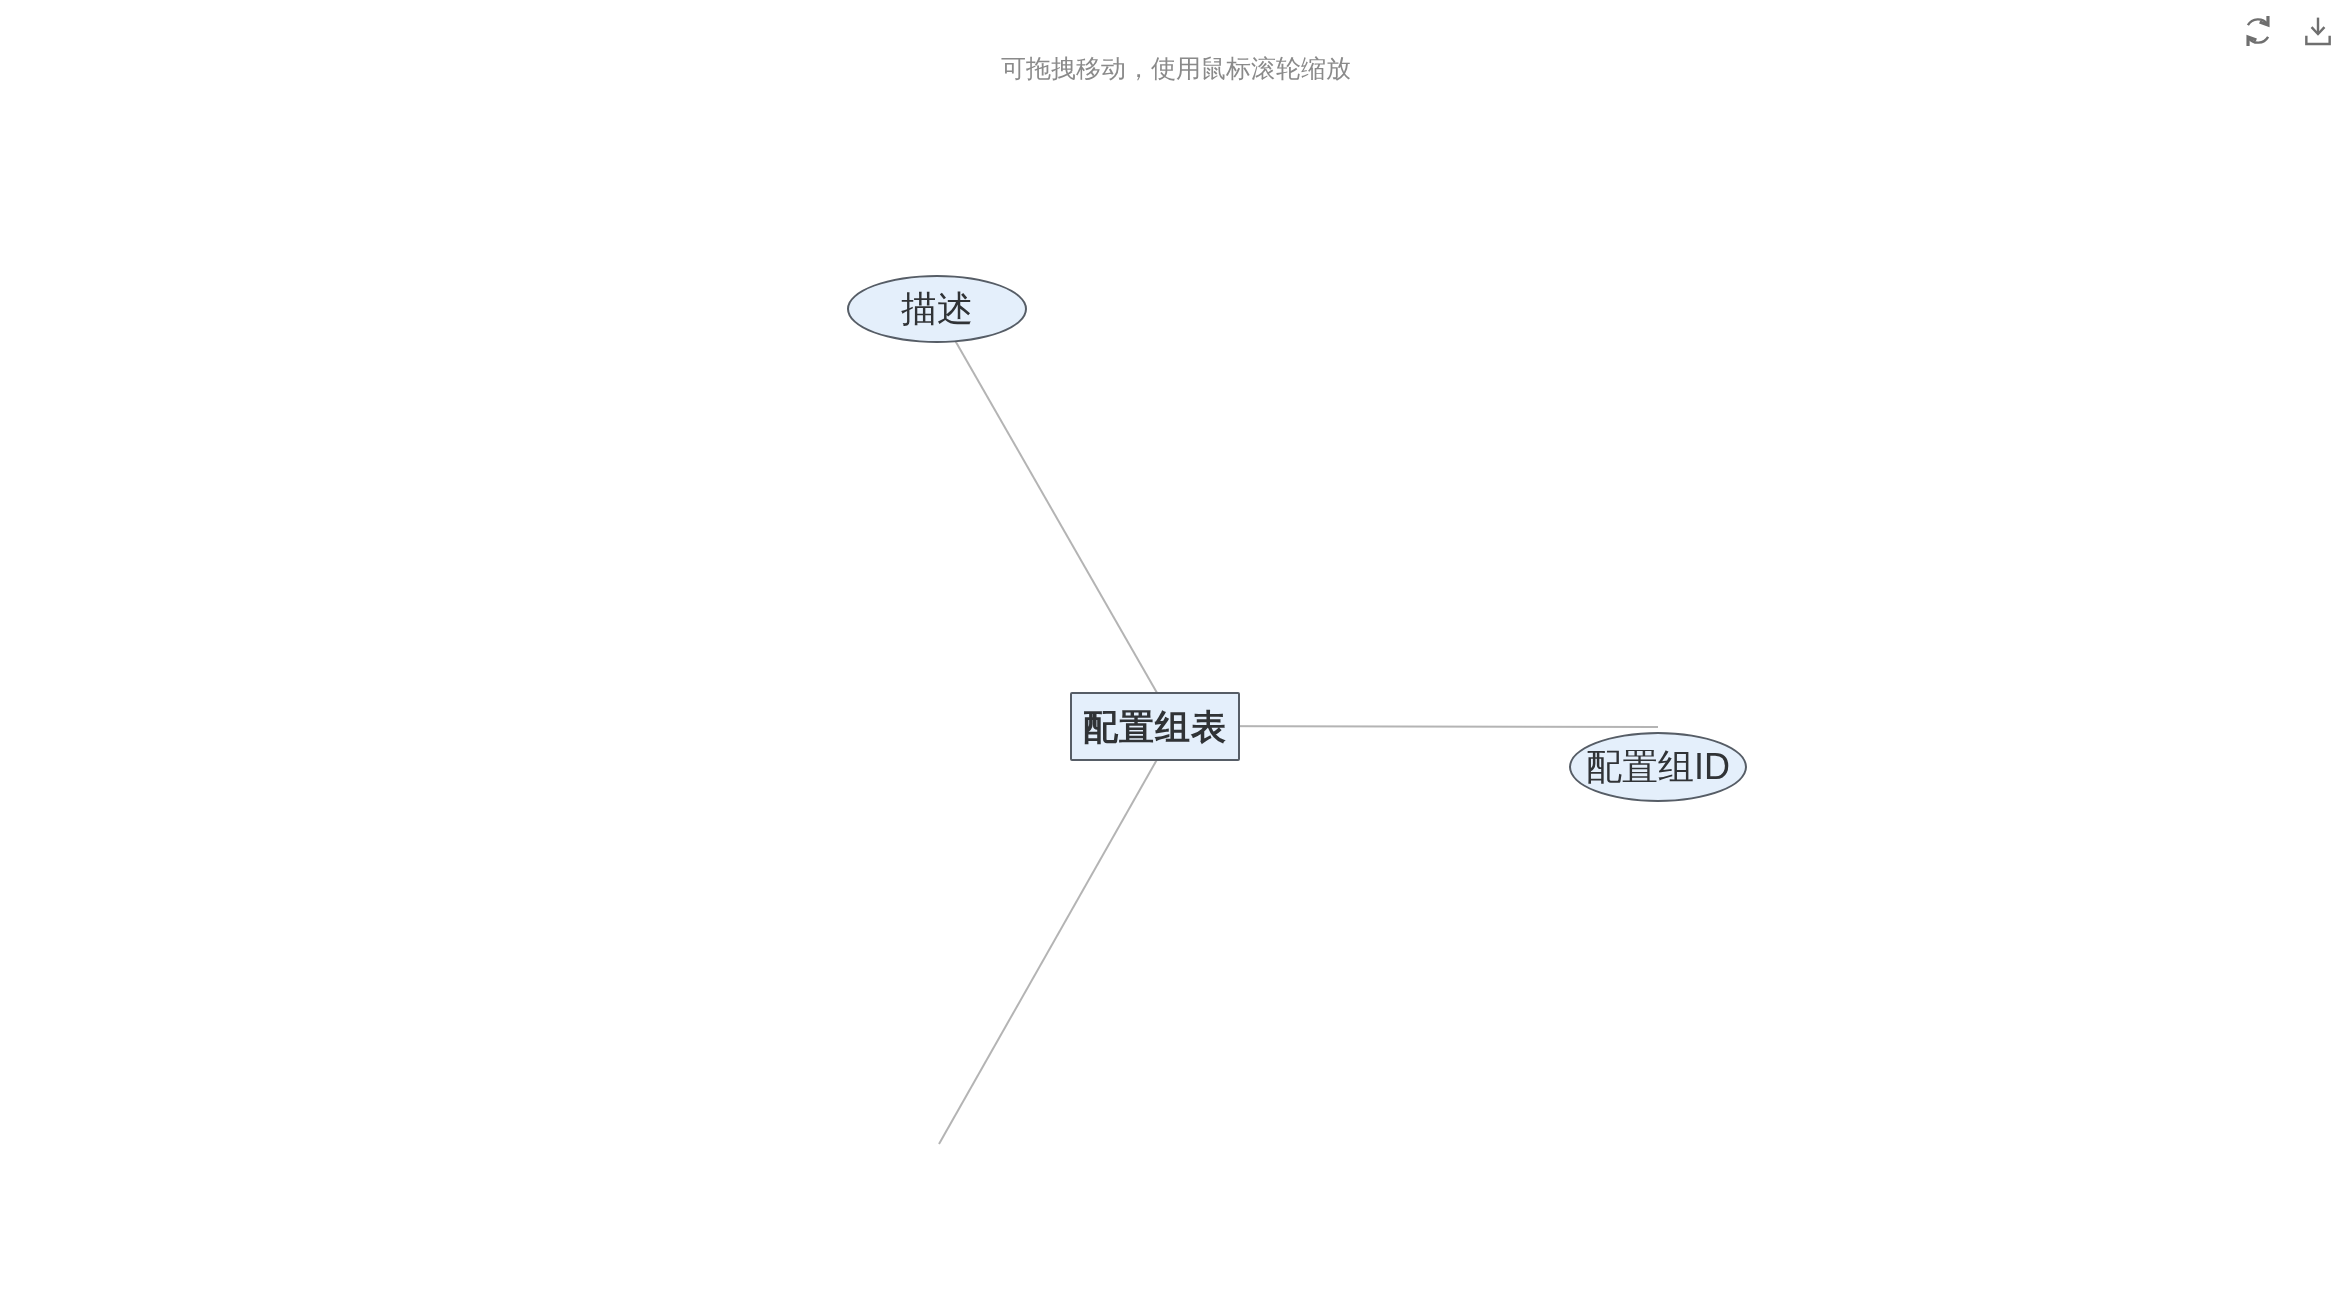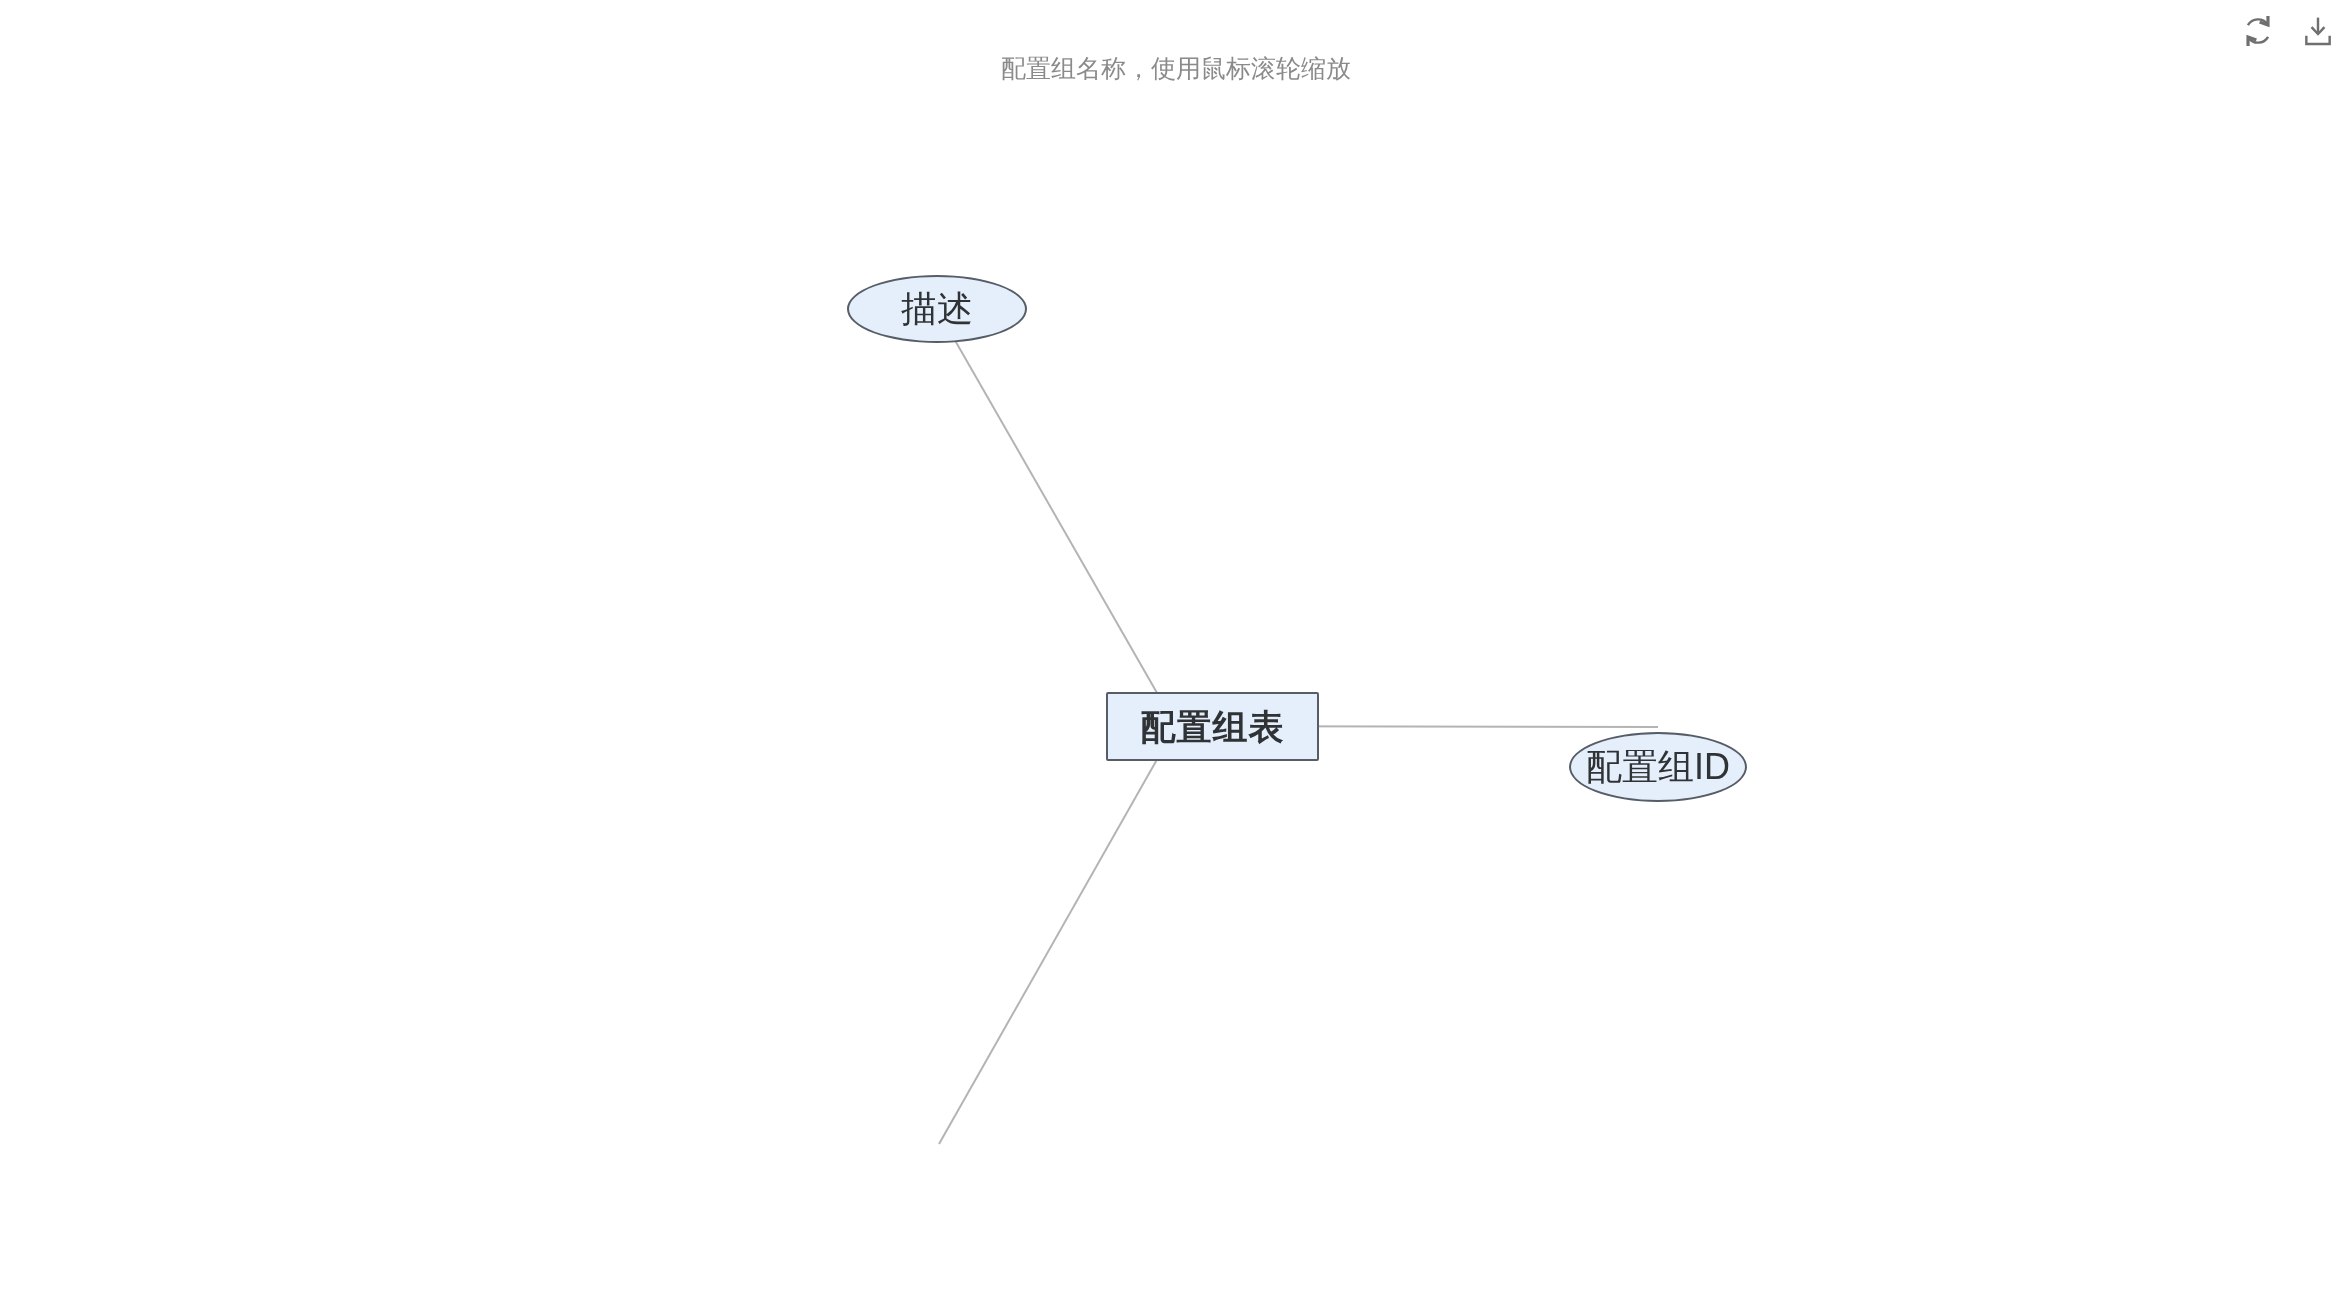--- a/index.html
+++ b/index.html
@@ -99,36 +99,36 @@
 </head>
 <body>
 
 <div class="diagram">
   <svg class="edges" viewBox="0 0 2352 1300">
       <line x1="1176" y1="726" x2="937" y2="309" class="edge"></line>
       <line x1="1176" y1="726" x2="1658" y2="727" class="edge"></line>
       <line x1="1176" y1="726" x2="939" y2="1144" class="edge"></line>
     </svg>
 
-  <div class="node entity" style="left: 1070px; top: 692px; width: 213px; height: 69px; margin-left: 36px;">
+  <div class="node entity" style="left: 1070px; top: 692px; width: 170px; height: 69px;">
     <span class="node-label entity-label">配置组表</span>
   </div>
 
   <div class="node attr" style="left: 847px; top: 275px; width: 180px; height: 68px;">
     <span class="node-label">描述</span>
   </div>
 
   <div class="node attr" style="left: 1569px; top: 732px; width: 178px; height: 70px;">
     <span class="node-label">配置组ID</span>
   </div>
 
 </div>
 
 <div class="header">
-  <div class="page-subtitle">配置组名称，使用鼠标滚轮缩放</div>
+  <div class="page-subtitle">可拖拽移动，使用鼠标滚轮缩放</div>
 </div>
 
 <div class="toolbar">
   <button class="icon-btn" title="">
     <span>
       <svg width="38" height="38" viewBox="0 0 44 44">
         <defs>
           <marker id="arwTip" viewBox="0 0 10 10" refX="6" refY="5" markerWidth="6" markerHeight="6" orient="auto">
             <path d="M1.5 1.5 L6.5 5 L1.5 8.5" fill="none" stroke="#6f6f6f" stroke-width="2.2"></path>
           </marker>

